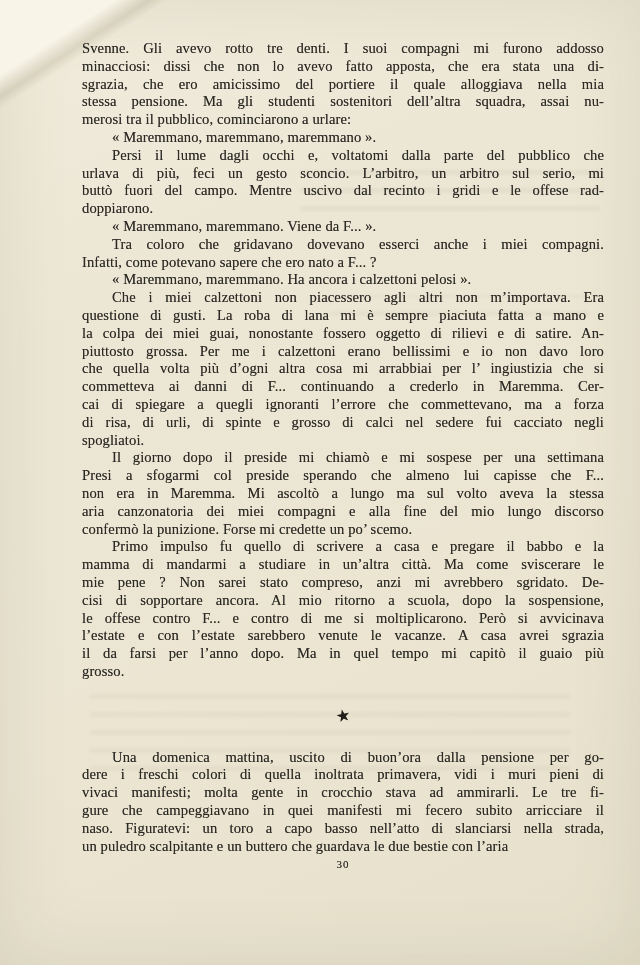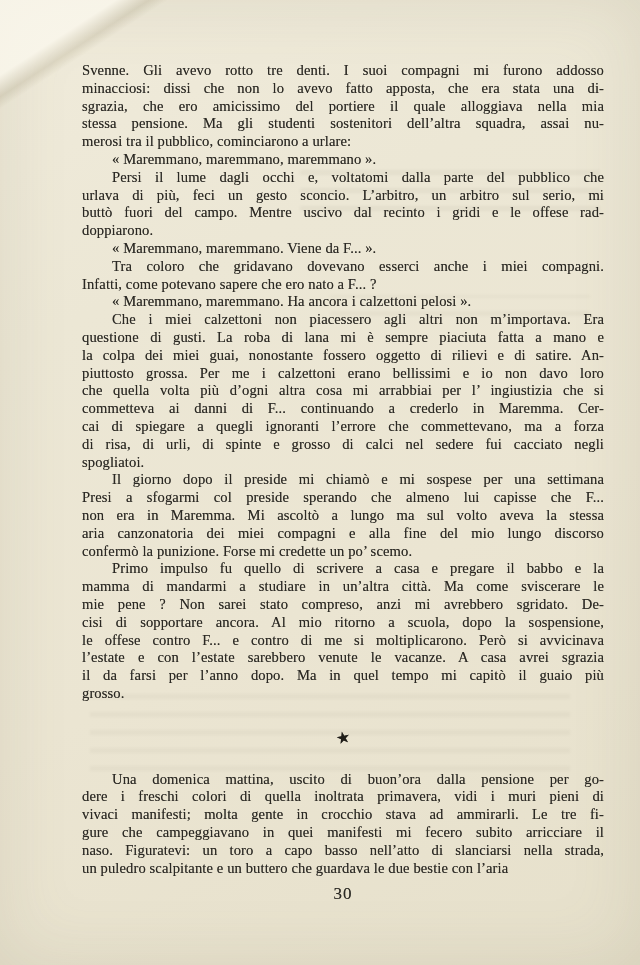--- a/index.html
+++ b/index.html
@@ -21,33 +21,33 @@
     pointer-events:none;
   }
   
   .ghost{position:absolute;opacity:0.06;filter:blur(1.5px);pointer-events:none;
     background:repeating-linear-gradient(0deg,transparent 0 9px,#6b6450 9px 14px,transparent 14px 18px);}
   .g1{left:300px;top:160px;width:300px;height:60px;}
   .g2{left:90px;top:690px;width:480px;height:90px;opacity:0.05;}
   .g3{left:330px;top:295px;width:260px;height:30px;opacity:0.045;}
 
   .content{
-    position:absolute;left:82px;top:62px;width:522px;
+    position:absolute;left:82px;top:40px;width:522px;
     font-size:14.6px;line-height:17.8px;letter-spacing:0.1px;
     text-shadow:0 0 0.4px rgba(43,41,36,0.55);
   }
   .para{margin:0;}
   .line{white-space:normal;}
   .line.just{text-align:justify;text-align-last:justify;}
   .line.indent{text-indent:30px;}
   .separator{text-align:center;margin-top:23px;margin-bottom:21px;height:24px;line-height:24px;}
   .star{display:inline-block;font-size:16px;color:#201e19;transform:rotate(-12deg);
     text-shadow:0 0 0.5px rgba(32,30,25,0.7);}
   .folio{
-    text-align:center;margin-top:8px;font-size:17px;letter-spacing:1px;
+    text-align:center;margin-top:1px;font-size:11px;letter-spacing:1px;
     text-shadow:0 0 0.4px rgba(43,41,36,0.55);
   }
 </style>
 </head>
 <body>
 
 <div class="crease"></div>
 <div class="ghost g1"></div>
 <div class="ghost g2"></div>
 <div class="ghost g3"></div>

